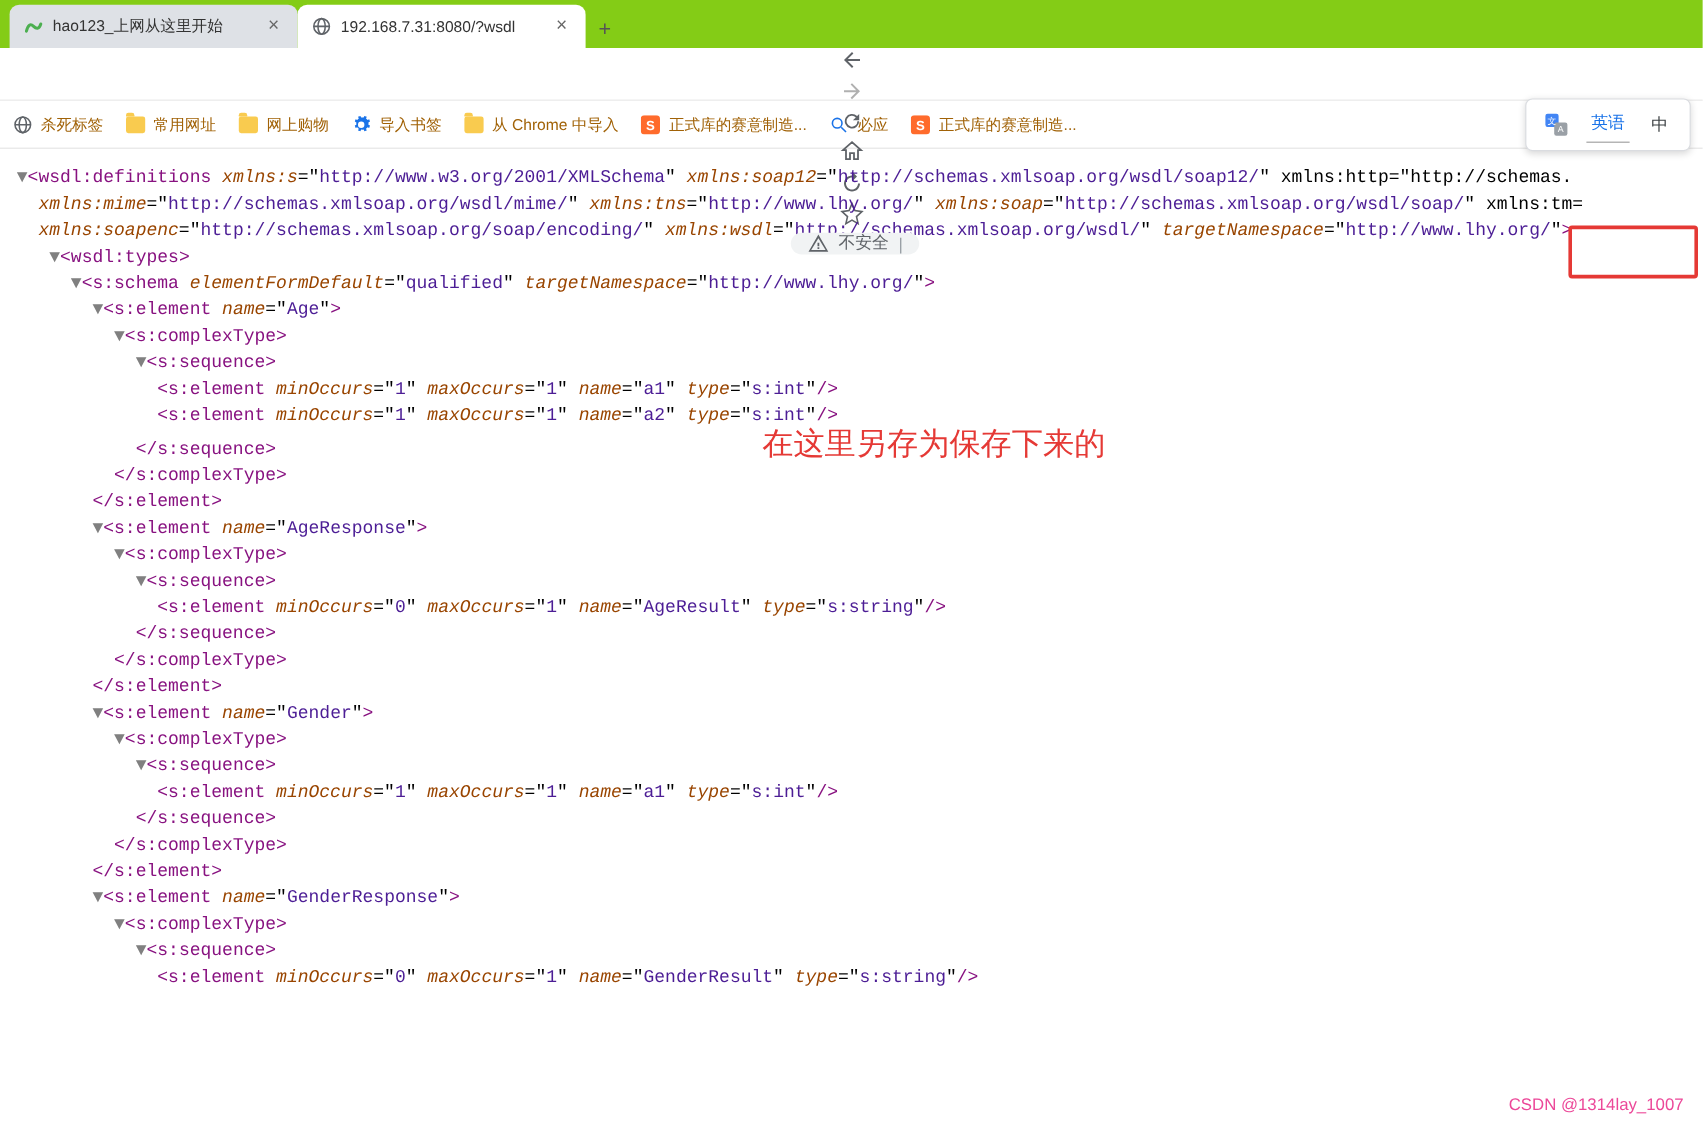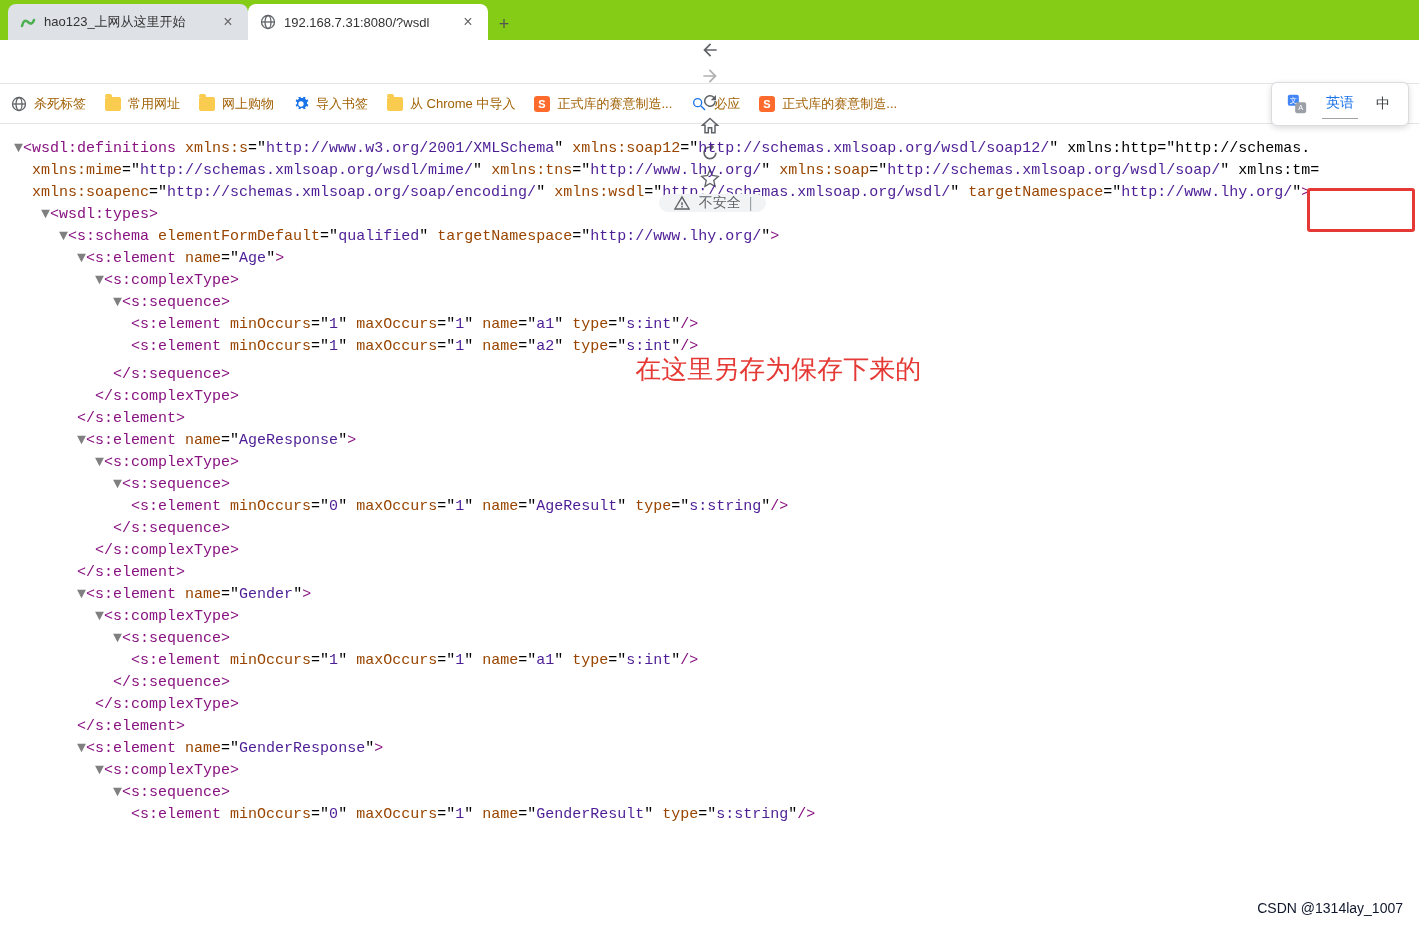--- a/index.html
+++ b/index.html
@@ -35,25 +35,25 @@
 .translate-icon { width: 22px; height: 22px; }
 .translate-active { color: #1a73e8; border-bottom: 1px solid #a3a3a3; padding: 6px 4px; font-size: 14px; }
 .translate-other { color: #3c4043; padding: 6px 4px; font-size: 14px; }
 
 
 .content { padding: 14px 14px; }
 .xml-notice { font-size: 22px; color: #000; margin-bottom: 18px; }
 .xml-tree { font-family: "Consolas", "Courier New", monospace; font-size: 15px; line-height: 22px; white-space: pre; color: #000; }
 .toggle { color: #808080; cursor: pointer; }
 .tag { color: #881280; }
-.attr-name { color: #994500; }
+.attr-name { color: #994500; font-style: italic; }
 .attr-val { color: #4c1d95; }
 .bracket { color: #881280; }
 .annotation { color: #e53935; font-size: 26px; font-family: "Microsoft YaHei", sans-serif; }
-.watermark { position: fixed; right: 16px; bottom: 22px; color: #0f172a; font-size: 14px; }
+.watermark { position: fixed; right: 16px; bottom: 10px; color: #ec4899; font-size: 14px; }
 
 svg { display: block; }
 </style>
 </head>
 <body>
 
 <div class="tab-bar">
   <div class="tab inactive">
     <span class="tab-favicon">
       <svg width="16" height="16" viewBox="0 0 16 16">

